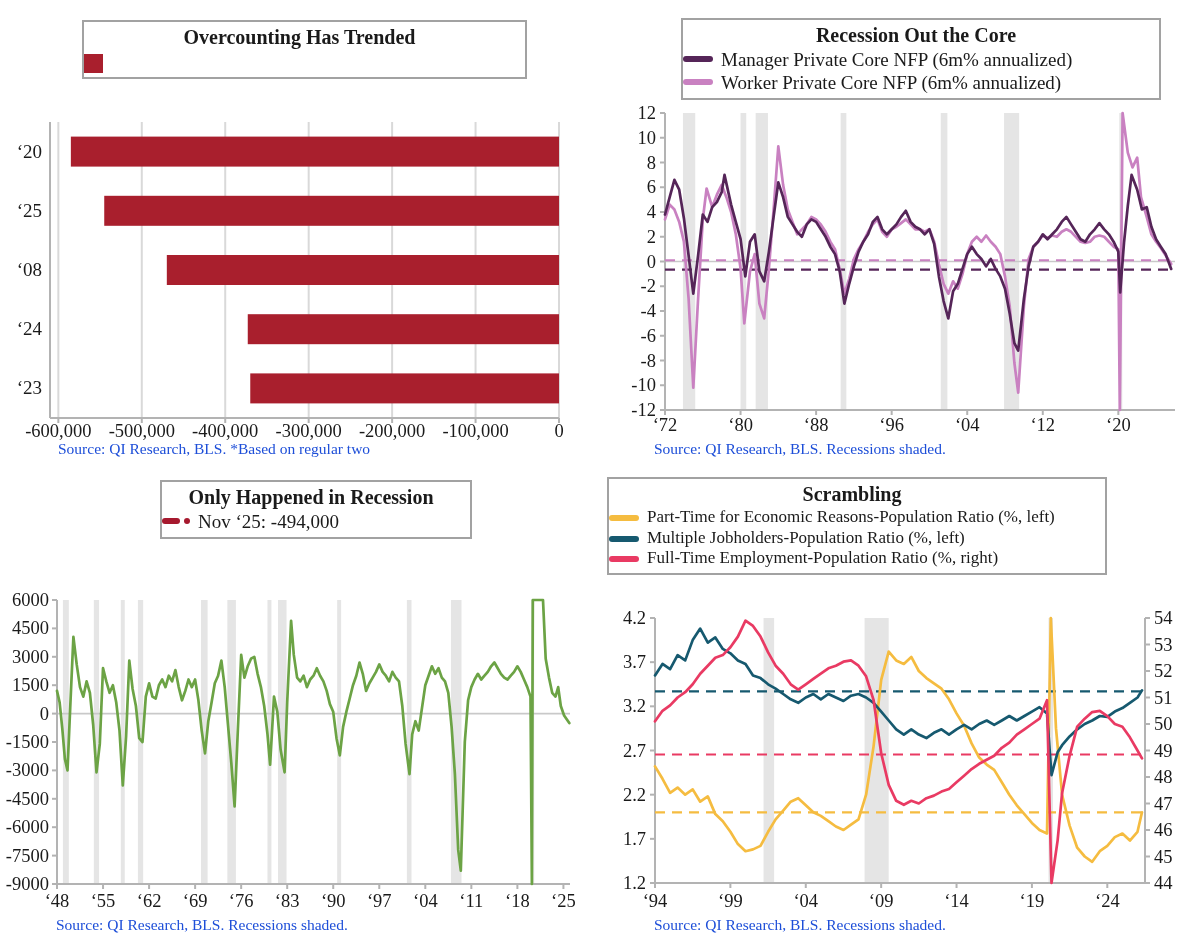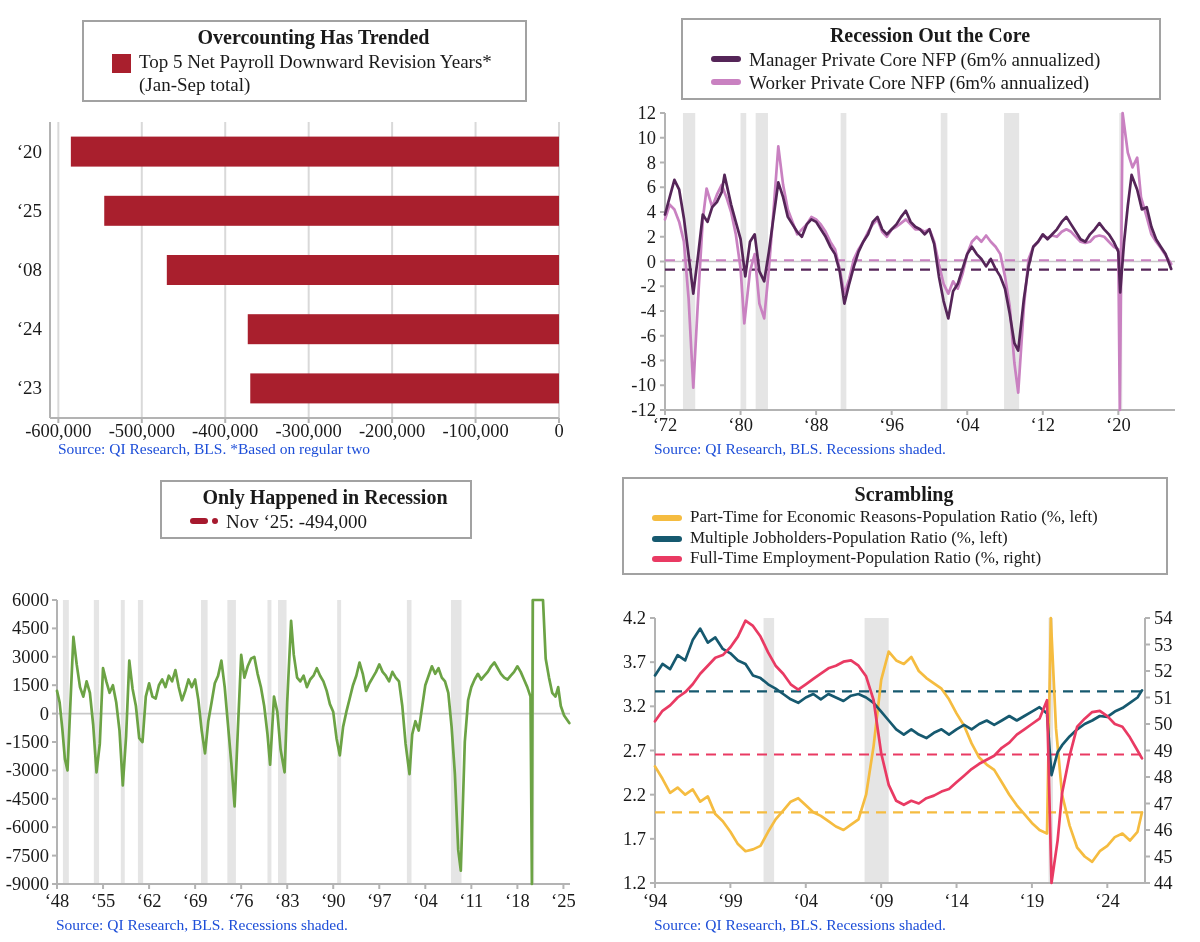--- a/index.html
+++ b/index.html
@@ -2,21 +2,21 @@
 <html><head>
 <meta charset="utf-8">
 <style>
   html,body{margin:0;padding:0;background:#fff;}
   body{width:1200px;height:942px;position:relative;overflow:hidden;
        font-family:"Liberation Serif", serif;color:#1a1a1a;}
   .canvas{position:absolute;left:0;top:0;width:1200px;height:942px;}
   svg.plotlayer{position:absolute;left:0;top:0;width:1200px;height:942px;
        font-family:"Liberation Serif", serif;}
   .legendbox{position:absolute;background:#fff;border:2px solid #a2a2a2;
-       box-sizing:border-box;padding:4px 10px 4px 28px;z-index:5;}
+       box-sizing:border-box;padding:4px 10px 4px 0;z-index:5;}
   .ltitle{font-weight:bold;font-size:20px;text-align:center;line-height:1.15;margin-bottom:1px;}
   .litem{display:flex;align-items:flex-start;gap:8px;}
   .litem .sw{flex:0 0 auto;margin-top:8px;display:flex;align-items:center;gap:4px;}
   .litem .lbl{font-size:19px;line-height:1.22;white-space:pre-line;}
   #lb3 .litem .lbl{font-size:17px;}
   .source{position:absolute;font-size:15.5px;color:#1d4ed8;z-index:4;white-space:nowrap;}
 </style>
 </head>
 <body>
 
@@ -244,22 +244,20 @@
       </g>
     </svg>
 
   <div class="legendbox" id="lb0" style="left:82px;top:20px;width:445px;">
     <div class="ltitle">Overcounting Has Trended</div>
     <div class="litems">
         <div class="litem">
           <span class="sw">
             <span style="width:19px;height:19px;background:#a91f2d;display:inline-block;margin-top:-4px;"></span>
           </span>
-          <div class="lbl">Top 5 Net Payroll Downward Revision Years*
-(Jan-Sep total)</div>
         </div>
       </div>
   </div>
 
   <div class="legendbox" id="lb1" style="left:681px;top:18px;width:480px;">
     <div class="ltitle">Recession Out the Core</div>
     <div class="litems">
         <div class="litem">
           <span class="sw">
             <span style="width:30px;height:6px;border-radius:3px;background:#552558;display:inline-block;"></span>
@@ -281,21 +279,21 @@
         <div class="litem">
           <span class="sw">
             <span style="width:18px;height:6px;border-radius:3px;background:#a6192e;display:inline-block;"></span>
             <span style="width:6px;height:6px;border-radius:50%;background:#a6192e;display:inline-block;"></span>
           </span>
           <div class="lbl">Nov ‘25: -494,000</div>
         </div>
       </div>
   </div>
 
-  <div class="legendbox" id="lb3" style="left:622px;top:477px;width:546px;">
+  <div class="legendbox" id="lb3" style="left:607px;top:477px;width:500px;">
     <div class="ltitle">Scrambling</div>
     <div class="litems">
         <div class="litem">
           <span class="sw">
             <span style="width:30px;height:6px;border-radius:3px;background:#f5bc40;display:inline-block;"></span>
           </span>
           <div class="lbl">Part-Time for Economic Reasons-Population Ratio (%, left)</div>
         </div>
         <div class="litem">
           <span class="sw">

